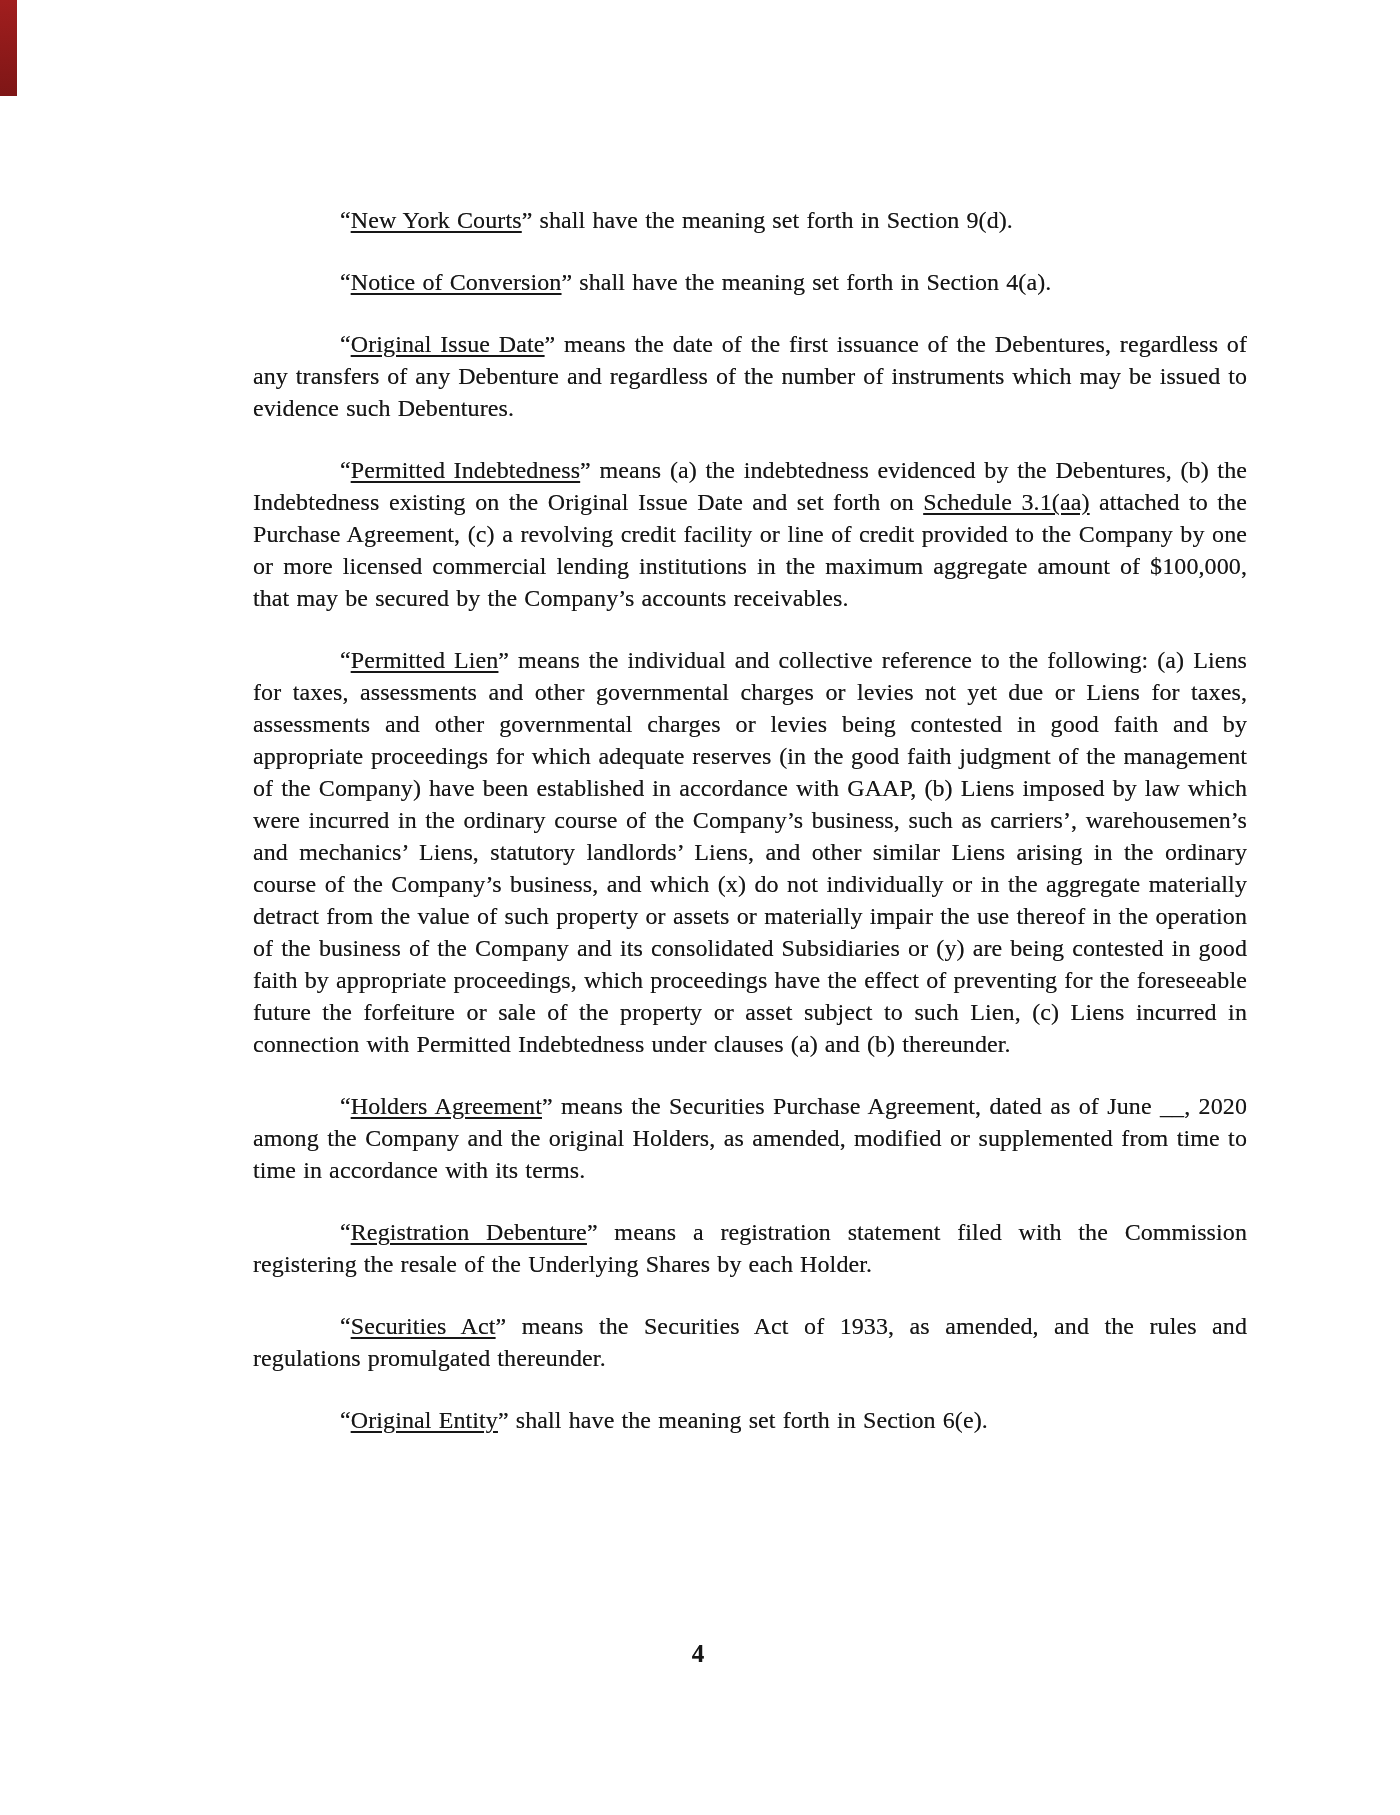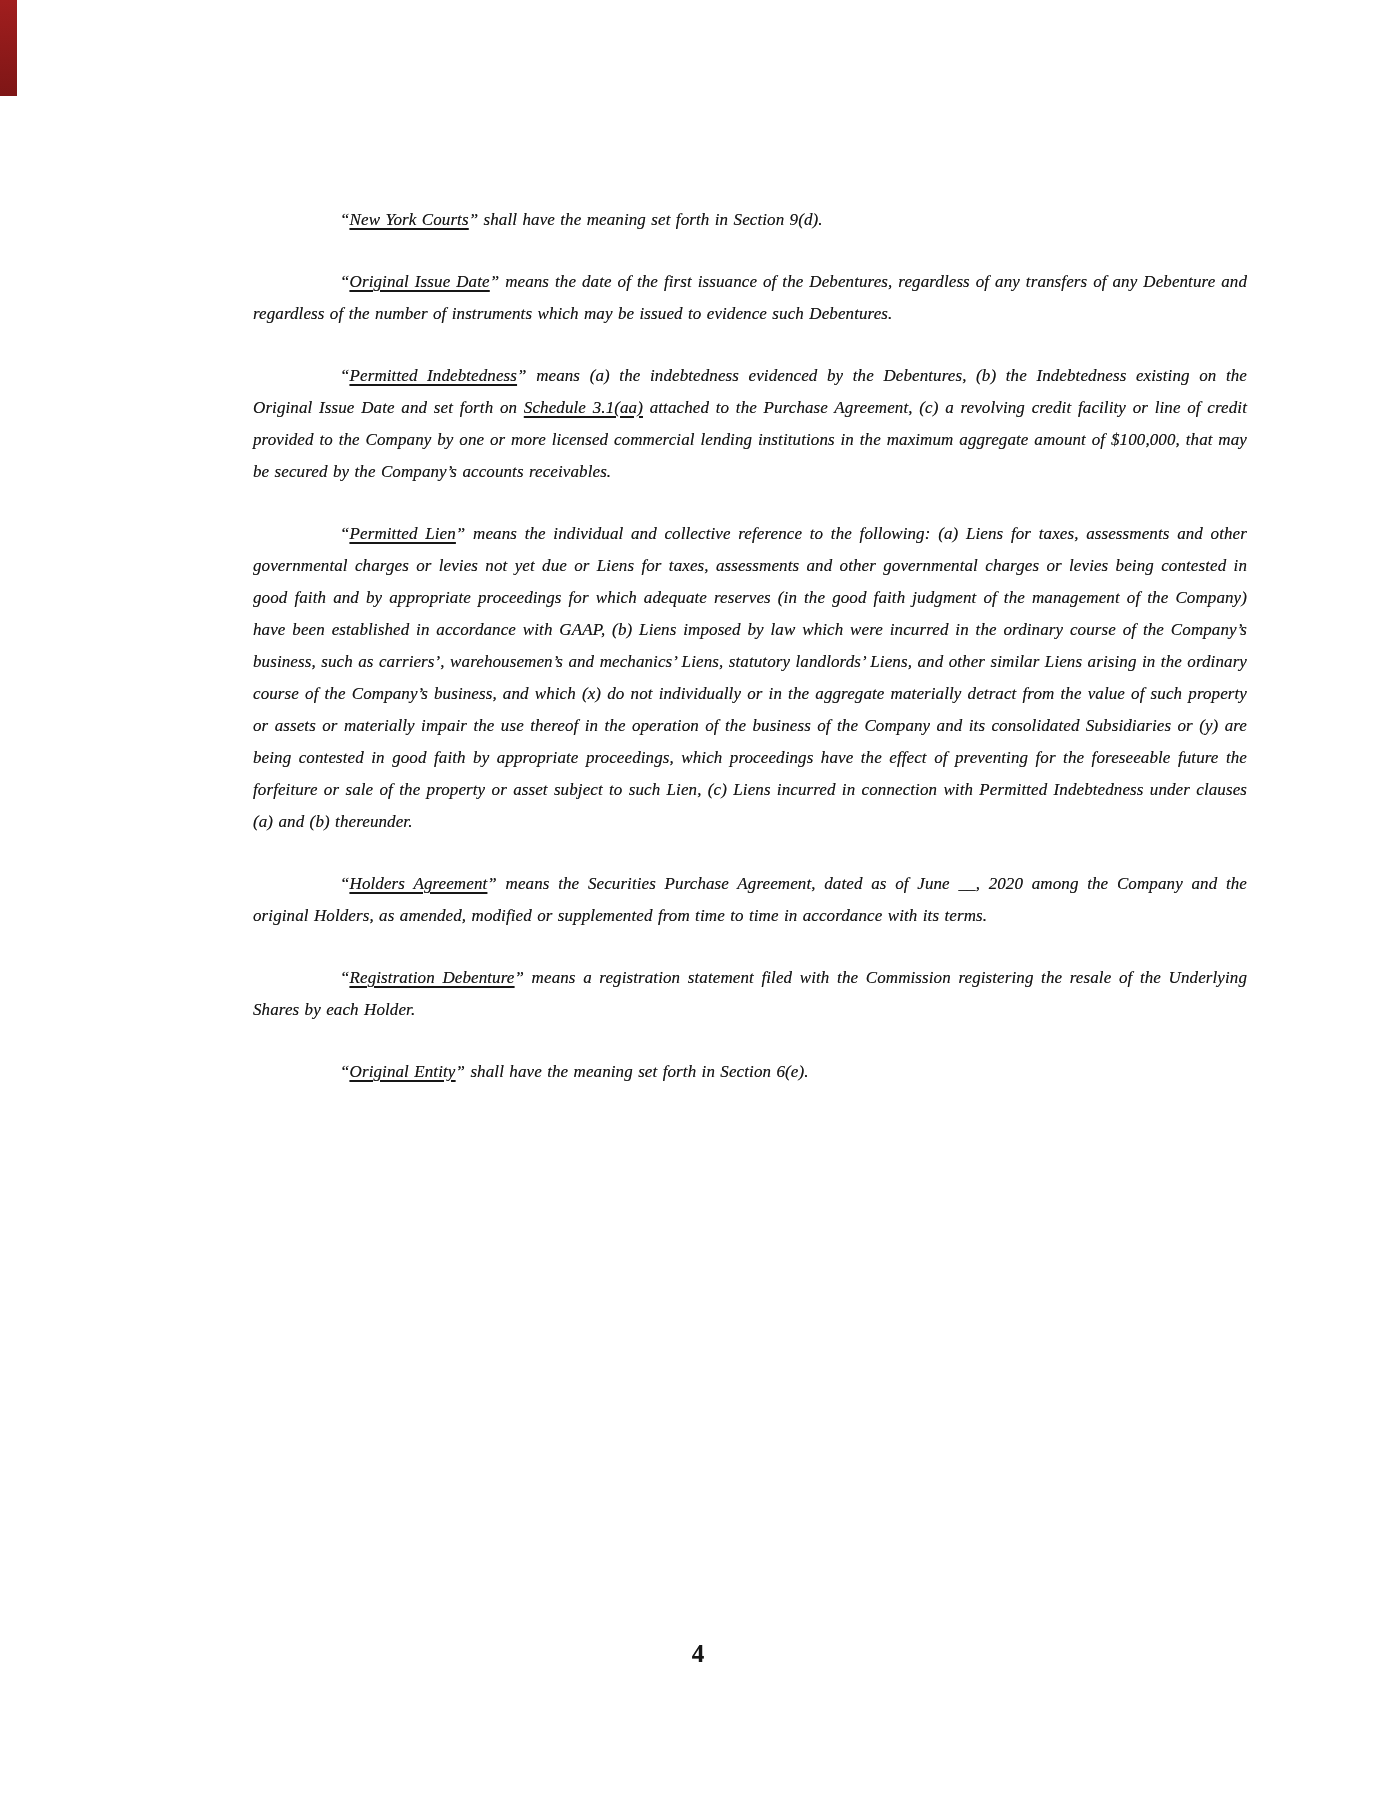--- a/index.html
+++ b/index.html
@@ -24,29 +24,28 @@
     height: 96px;
     background: linear-gradient(180deg, #a11e1e 0%, #7e1616 100%);
   }
   .text-block {
     position: absolute;
     left: 253px;
     top: 204px;
     width: 994px;
   }
   .para {
-    font-size: 17px;
+    font-size: 24px;
     line-height: 32px;
     margin: 0 0 30px 0;
     text-align: justify;
     text-indent: 87px;
     letter-spacing: 0.1px;
     word-spacing: 1px;
     text-shadow: 0 0 0.5px rgba(10,10,10,0.55);
-    font-style: italic;
   }
   .term {
     text-decoration: underline;
     text-decoration-thickness: 2px;
     text-underline-offset: 3px;
   }
   .page-number {
     position: absolute;
     top: 1638px;
     left: 683px;
@@ -58,21 +57,23 @@
     text-shadow: 0 0 0.5px rgba(10,10,10,0.55);
   }
 </style>
 </head>
 <body>
 
 <div class="page">
   <div class="scan-artifact"></div>
   <div class="text-block" id="paragraph-container">
       <p class="para"><span>“</span><span class="term">New York Courts</span><span>” shall have the meaning set forth in Section 9(d).</span></p>
+      <p class="para"><span>“</span><span class="term">Notice of Conversion</span><span>” shall have the meaning set forth in Section 4(a).</span></p>
       <p class="para"><span>“</span><span class="term">Original Issue Date</span><span>” means the date of the first issuance of the Debentures, regardless of any transfers of any Debenture and regardless of the number of instruments which may be issued to evidence such Debentures.</span></p>
       <p class="para"><span>“</span><span class="term">Permitted Indebtedness</span><span>” means (a) the indebtedness evidenced by the Debentures, (b) the Indebtedness existing on the Original Issue Date and set forth on </span><span class="term">Schedule 3.1(aa)</span><span> attached to the Purchase Agreement, (c) a revolving credit facility or line of credit provided to the Company by one or more licensed commercial lending institutions in the maximum aggregate amount of $100,000, that may be secured by the Company’s accounts receivables.</span></p>
       <p class="para"><span>“</span><span class="term">Permitted Lien</span><span>” means the individual and collective reference to the following: (a) Liens for taxes, assessments and other governmental charges or levies not yet due or Liens for taxes, assessments and other governmental charges or levies being contested in good faith and by appropriate proceedings for which adequate reserves (in the good faith judgment of the management of the Company) have been established in accordance with GAAP, (b) Liens imposed by law which were incurred in the ordinary course of the Company’s business, such as carriers’, warehousemen’s and mechanics’ Liens, statutory landlords’ Liens, and other similar Liens arising in the ordinary course of the Company’s business, and which (x) do not individually or in the aggregate materially detract from the value of such property or assets or materially impair the use thereof in the operation of the business of the Company and its consolidated Subsidiaries or (y) are being contested in good faith by appropriate proceedings, which proceedings have the effect of preventing for the foreseeable future the forfeiture or sale of the property or asset subject to such Lien, (c) Liens incurred in connection with Permitted Indebtedness under clauses (a) and (b) thereunder.</span></p>
       <p class="para"><span>“</span><span class="term">Holders Agreement</span><span>” means the Securities Purchase Agreement, dated as of June __, 2020 among the Company and the original Holders, as amended, modified or supplemented from time to time in accordance with its terms.</span></p>
       <p class="para"><span>“</span><span class="term">Registration Debenture</span><span>” means a registration statement filed with the Commission registering the resale of the Underlying Shares by each Holder.</span></p>
+      <p class="para"><span>“</span><span class="term">Securities Act</span><span>” means the Securities Act of 1933, as amended, and the rules and regulations promulgated thereunder.</span></p>
       <p class="para"><span>“</span><span class="term">Original Entity</span><span>” shall have the meaning set forth in Section 6(e).</span></p>
     </div>
   <div class="page-number">4</div>
 </div>
 
 </body></html>

